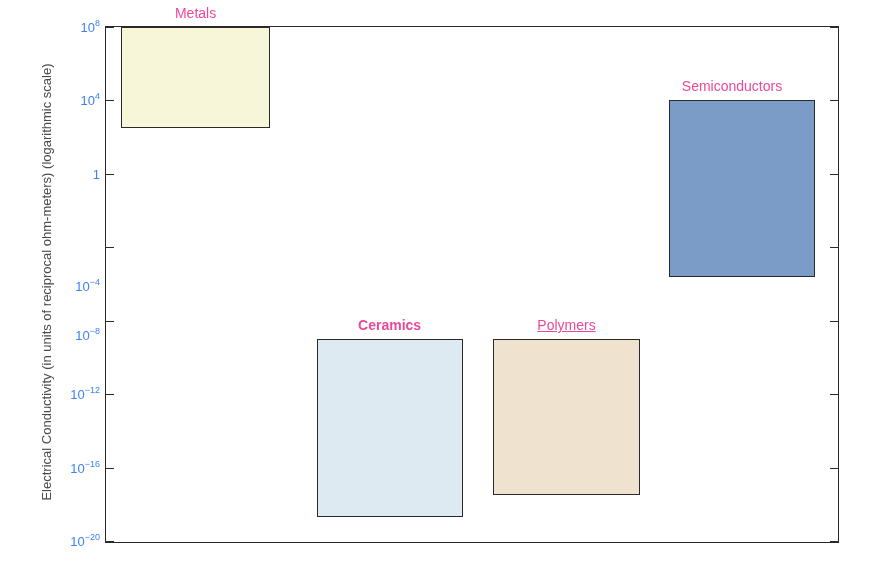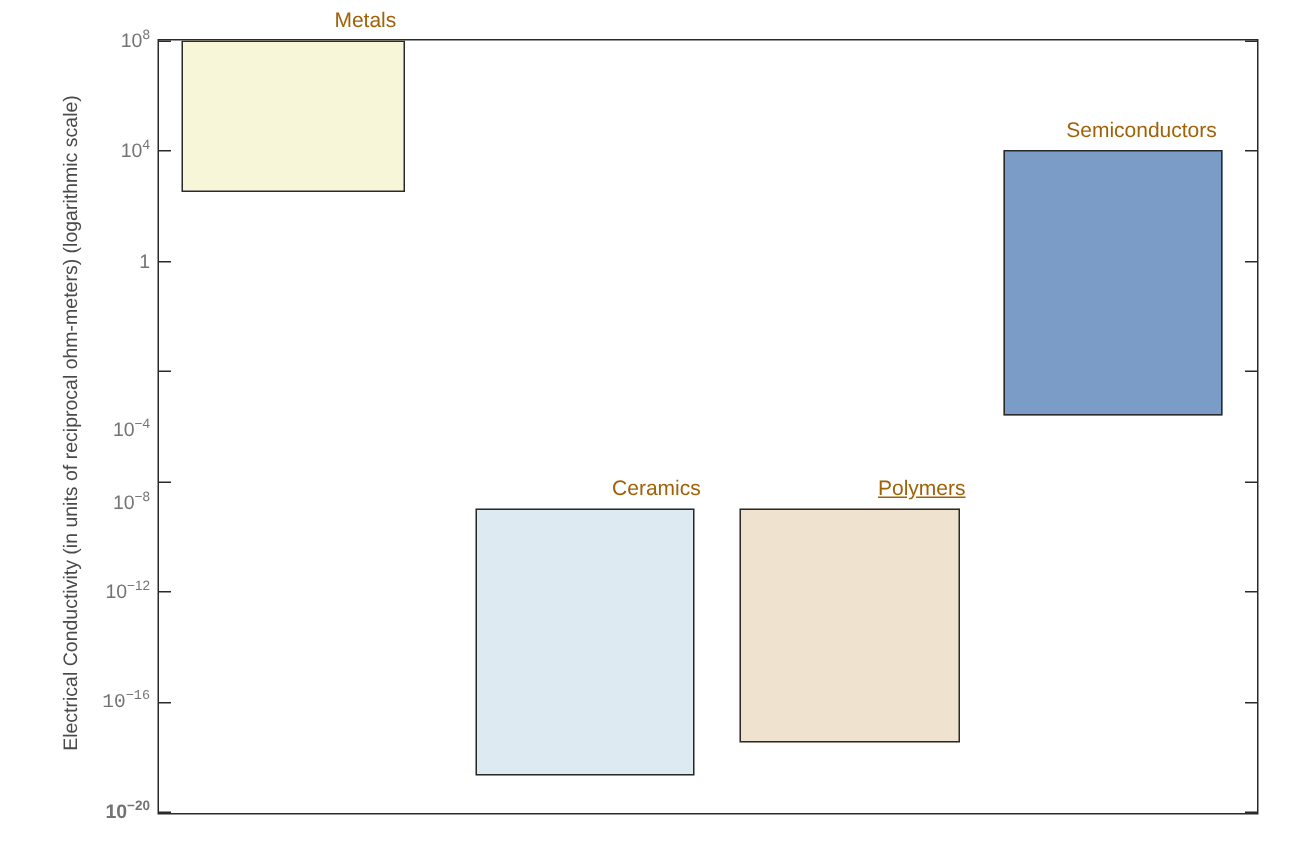--- a/index.html
+++ b/index.html
@@ -41,42 +41,41 @@
     height: 1px;
     background: #2a2a2a;
   }
   .tick-left { left: 0; width: 8px; }
   .tick-right { right: 0; width: 8px; }
   .tick-label {
     position: absolute;
     right: 100%;
     padding-right: 6px;
     font-size: 13px;
-    color: #737373;
+    color: #3b82f6;
     white-space: nowrap;
     transform: translateY(-50%);
     text-align: left;
   }
   .tick-label sup {
     font-size: 9px;
     vertical-align: super;
     line-height: 0;
   }
   .range-block {
     position: absolute;
     border: 1px solid #2a2a2a;
     box-sizing: border-box;
   }
   .block-label {
     position: absolute;
     font-size: 14px;
-    color: #a16207;
+    color: #ec4899;
     transform: translateX(-50%);
     white-space: nowrap;
-    margin-left: 48px;
   }
 </style>
 </head>
 <body>
 
 <div class="chart-wrap">
 
   <div class="ylabel">Electrical Conductivity (in units of reciprocal ohm-meters) (logarithmic scale)</div>
 
   <div class="plot-area" id="plot-area">
@@ -93,27 +92,27 @@
       <div class="tick-right" style="top: 220.286px;"></div>
       <div class="tick-label" style="top: 220.286px; margin-top: 39px;"><span>10</span><sup>−4</sup></div>
       <div class="tick-left" style="top: 293.714px;"></div>
       <div class="tick-right" style="top: 293.714px;"></div>
       <div class="tick-label" style="top: 308px;"><span>10</span><sup>−8</sup></div>
       <div class="tick-left" style="top: 367.143px;"></div>
       <div class="tick-right" style="top: 367.143px;"></div>
       <div class="tick-label" style="top: 367.143px;"><span>10</span><sup>−12</sup></div>
       <div class="tick-left" style="top: 440.571px;"></div>
       <div class="tick-right" style="top: 440.571px;"></div>
-      <div class="tick-label" style="top: 440.571px; font-family: Liberation Mono, monospace;"><span>10</span><sup>−16</sup></div>
+      <div class="tick-label" style="top: 440.571px;"><span>10</span><sup>−16</sup></div>
       <div class="tick-left" style="top: 514px;"></div>
       <div class="tick-right" style="top: 514px;"></div>
-      <div class="tick-label" style="top: 514px; font-weight: bold;"><span>10</span><sup>−20</sup></div>
+      <div class="tick-label" style="top: 514px;"><span>10</span><sup>−20</sup></div>
       <div class="range-block" style="left: 14.62px; top: 0px; width: 149.855px; height: 100.964px; background: rgb(247, 246, 217);"></div>
       <div class="block-label" style="left: 89.5475px; top: -22px;">Metals</div>
       <div class="range-block" style="left: 210.528px; top: 312.071px; width: 146.2px; height: 178.064px; background: rgb(222, 234, 241);"></div>
-      <div class="block-label" style="left: 283.628px; top: 290.071px;">Ceramics</div>
+      <div class="block-label" style="left: 283.628px; top: 290.071px; font-weight: bold;">Ceramics</div>
       <div class="range-block" style="left: 387.43px; top: 312.071px; width: 146.2px; height: 156.036px; background: rgb(239, 227, 207);"></div>
       <div class="block-label" style="left: 460.53px; top: 290.071px; text-decoration: underline;">Polymers</div>
       <div class="range-block" style="left: 562.87px; top: 73.4286px; width: 146.2px; height: 176.229px; background: rgb(122, 156, 198);"></div>
-      <div class="block-label" style="left: 607px; top: 51.4286px;">Semiconductors</div>
+      <div class="block-label" style="left: 626px; top: 51.4286px;">Semiconductors</div>
     </div>
 
 </div>
 
 </body></html>

